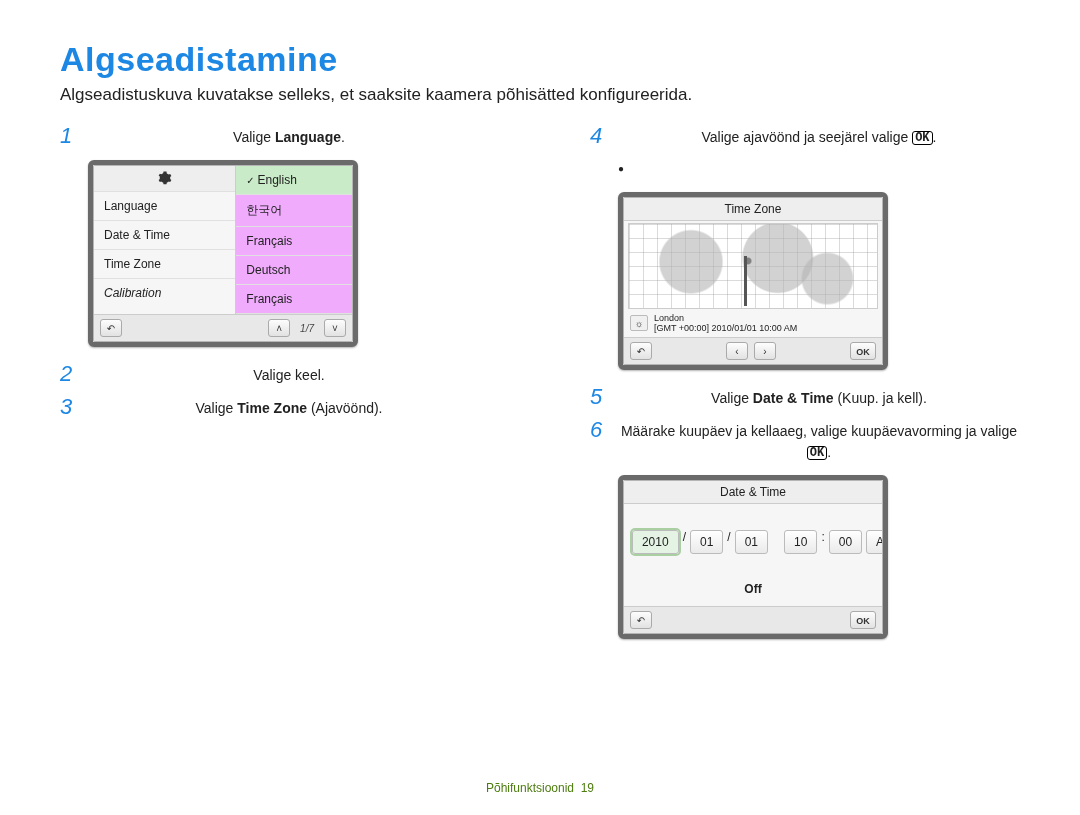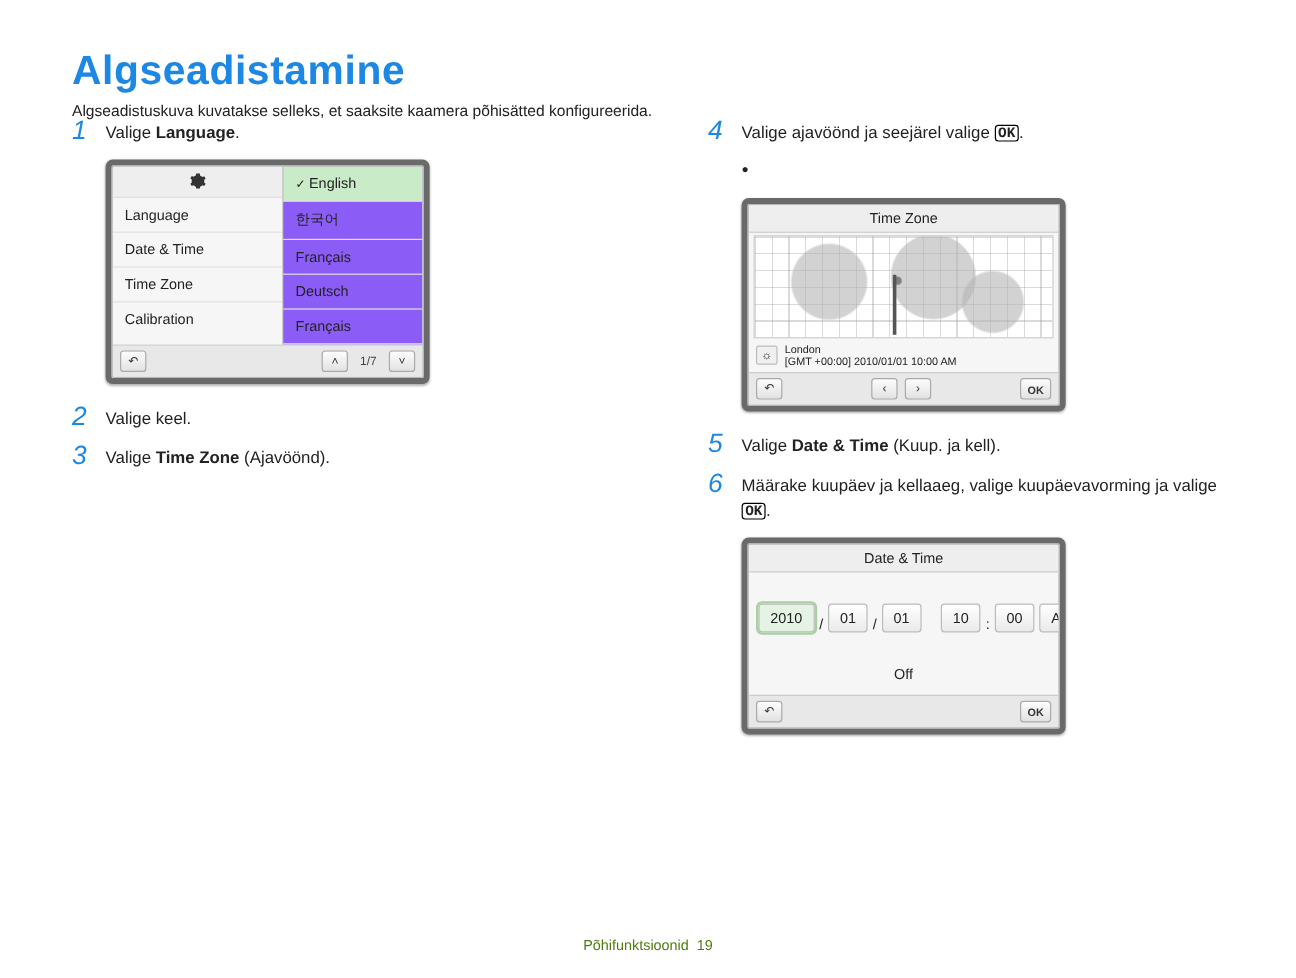--- a/index.html
+++ b/index.html
@@ -14,21 +14,22 @@
     position: relative;
   }
   h1.title {
     color: #1d87e4;
     font-size: 34px;
     font-weight: 700;
     margin: 0 0 6px 0;
     letter-spacing: 0.5px;
   }
   .intro {
-    font-size: 13px;
+    font-size: 17px;
+    margin-bottom: 22px;
   }
   .columns {
     display: flex;
     gap: 100px;
   }
   .col { flex: 1; }
   .step {
     display: flex;
     align-items: flex-start;
     gap: 10px;
@@ -38,21 +39,21 @@
   }
   .stepnum {
     color: #1d87e4;
     font-size: 22px;
     font-style: italic;
     font-weight: 500;
     width: 18px;
     line-height: 1;
     margin-top: -2px;
   }
-  .steptext { flex: 1; }
+  .steptext { flex: 1; text-align: center; }
   .steptext b { font-weight: 700; }
   .note {
     font-size: 13px;
     margin: 2px 0 14px 28px;
     display: flex;
     align-items: flex-start;
     gap: 6px;
   }
   .bullet { font-size: 10px; line-height: 18px; }
 
@@ -76,31 +77,31 @@
     flex: 1.1;
     background: #f6f6f6;
     border-right: 1px solid #ccc;
     display: flex;
     flex-direction: column;
   }
   .lang-left .row {
     padding: 7px 10px;
     border-bottom: 1px solid #e0e0e0;
   }
-  .lang-left .row:last-child { border-bottom: none; }
+  .lang-left .row:last-child { border-bottom: none; font-style: italic; }
   .lang-left .row.head {
     text-align: center;
     background: #eee;
     padding: 5px 0;
   }
   .lang-right {
     flex: 0.9;
     display: flex;
     flex-direction: column;
-    background: #8b5cf6;
+    background: #f0abfc;
   }
   .lang-right .row {
     padding: 7px 10px;
     border-bottom: 1px solid #e0e0e0;
     font-size: 12px;
     white-space: nowrap;
   }
   .lang-right .row.selected {
     background: #c9ebc7;
   }
@@ -126,21 +127,21 @@
     border: 1px solid #aaa;
     border-radius: 3px;
     font-size: 10px;
     color: #333;
   }
   .btn.ok {
     font-weight: 700;
     font-size: 9px;
     width: 26px;
   }
-  .pagecount { font-size: 10px; color: #444; padding: 0 4px; }
+  .pagecount { font-size: 10px; color: #444; padding: 0 4px; font-style: italic; }
 
   .tz-body {
     background: #f6f6f6;
   }
   .tz-title {
     text-align: center;
     background: #eee;
     padding: 4px 0;
     font-size: 12px;
     border-bottom: 1px solid #ccc;
@@ -212,20 +213,21 @@
   .updown {
     display: flex;
     flex-direction: column;
     gap: 28px;
     margin-right: 4px;
   }
   .dt-off {
     text-align: center;
     padding: 6px 0 10px 0;
     font-size: 12px;
+    font-weight: bold;
   }
 
   .inline-ok {
     display: inline-block;
     font-family: 'Courier New', monospace;
     font-weight: 700;
     font-size: 12px;
     border: 1.5px solid #000;
     border-radius: 3px;
     padding: 0 2px;
@@ -360,21 +362,21 @@
 
     <div class="camscreen">
       <div class="camscreen-inner dt-body">
         <div class="dt-title">Date &amp; Time</div>
         <div class="dt-row">
           <div class="updown">
             <div class="btn">˄</div>
             <div class="btn">˅</div>
           </div>
           <div style="display:flex;flex-direction:column;align-items:center;gap:2px;">
-            <div style="display:flex;align-items:flex-end;gap:4px;">
+            <div style="display:flex;align-items:flex-start;gap:4px;">
               <div class="seg sel">2010</div>
               <span>/</span>
               <div class="seg">01</div>
               <span>/</span>
               <div class="seg">01</div>
               <div style="width:8px"></div>
               <div class="seg">10</div>
               <span>:</span>
               <div class="seg">00</div>
               <div class="seg">AM</div>

